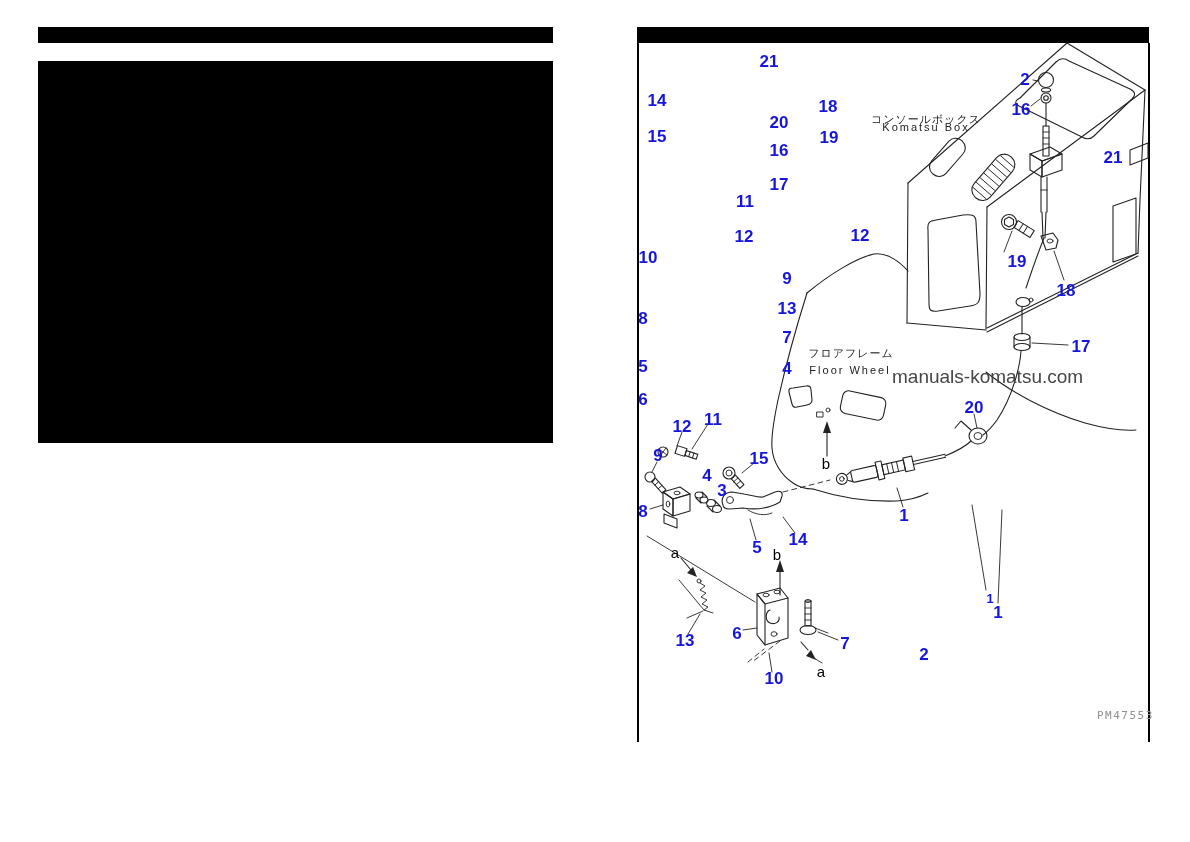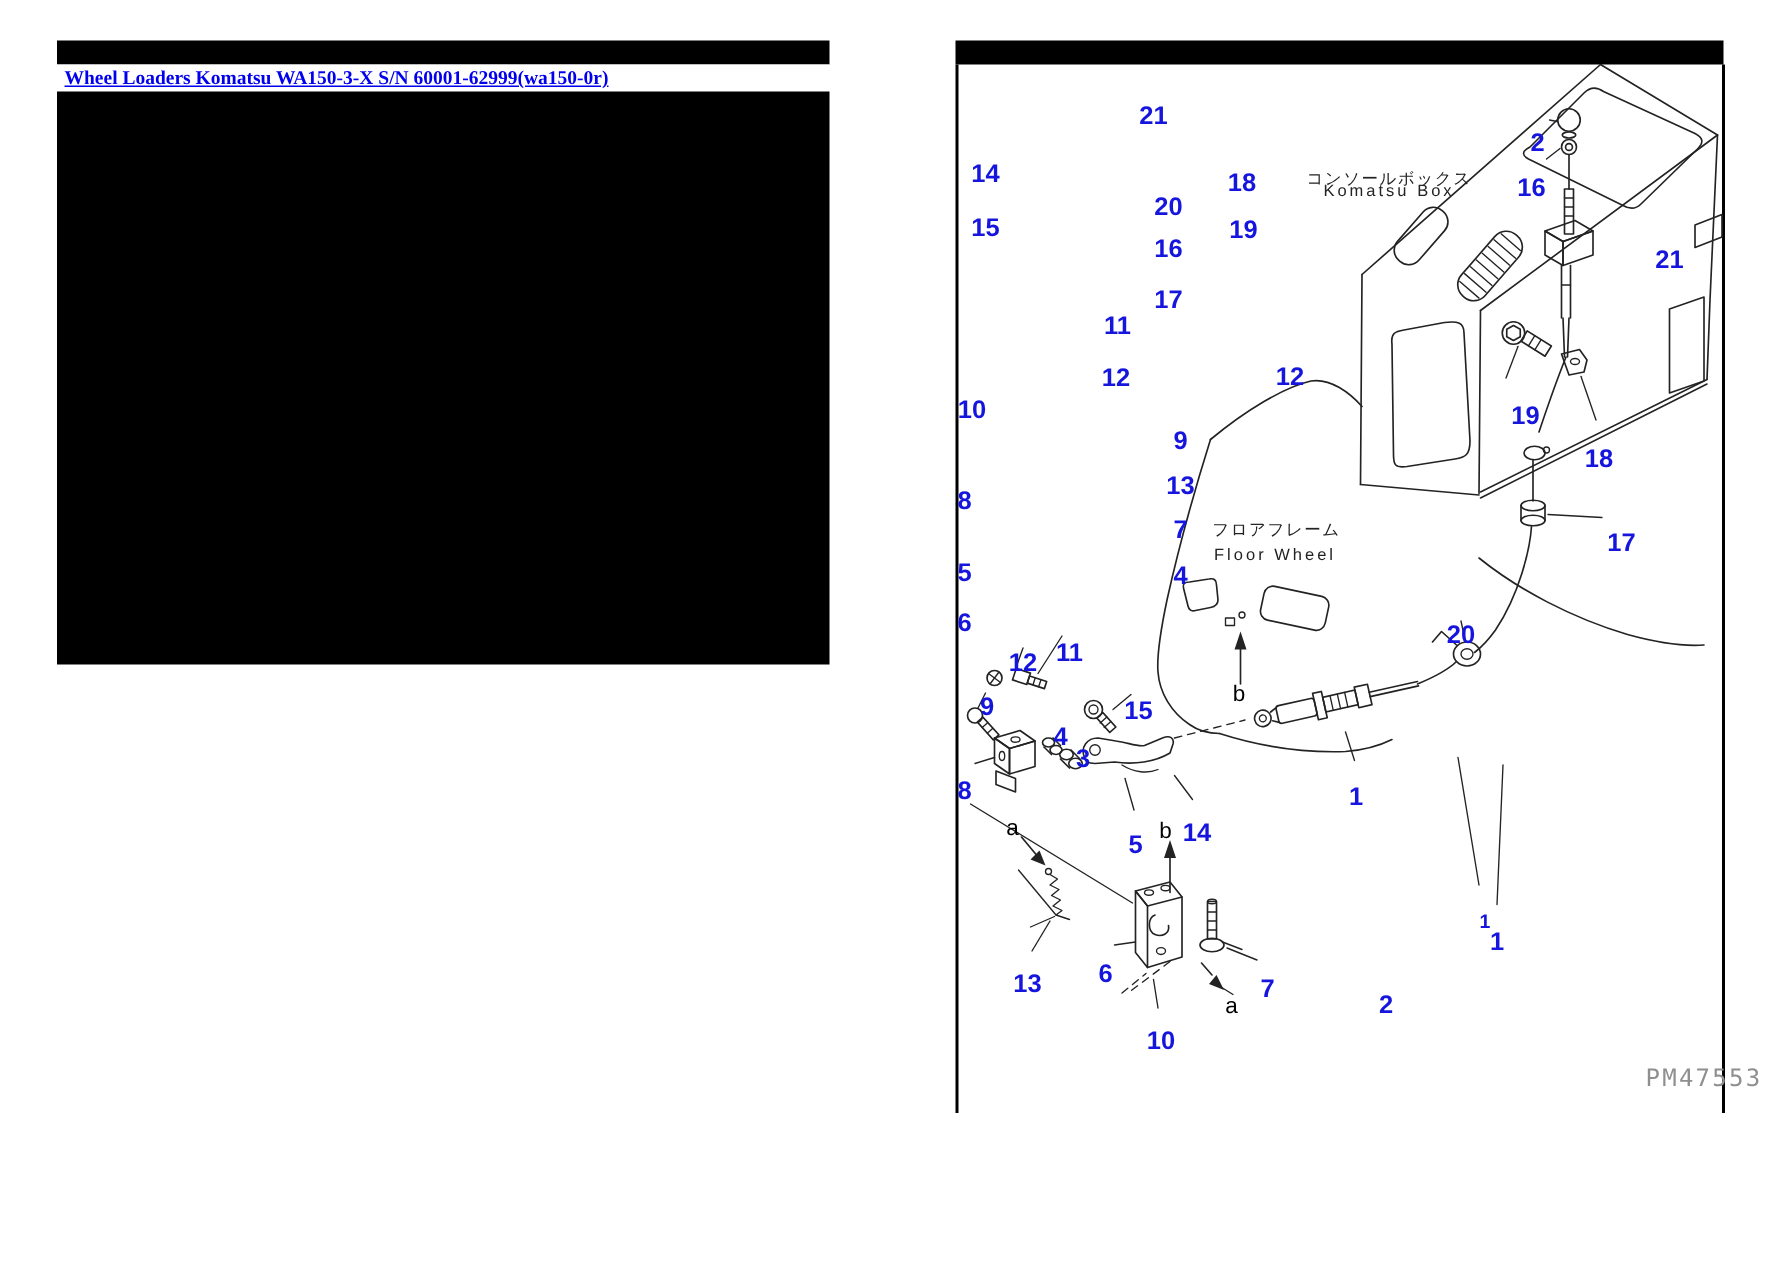--- a/index.html
+++ b/index.html
@@ -18,41 +18,38 @@
   #diag-right-border{left:1148px;top:43px;width:2px;height:699px;background:#000;}
   
   #art{left:0;top:0;width:1190px;height:842px;}
   #art path,#art line,#art rect,#art circle,#art ellipse,#art polyline,#art polygon{
       fill:none;stroke:#232323;stroke-width:1.1;stroke-linecap:round;stroke-linejoin:round;}
   #art .fillb{fill:#232323;stroke:none;}
   #art .dash{stroke-dasharray:5 4;}
   #art .thin{stroke-width:0.9;}
   
   .callout{position:absolute;transform:translate(-50%,-50%);font-weight:bold;
-           font-size:17px;line-height:1;white-space:nowrap;margin-top:16px;}
+           font-size:17px;line-height:1;white-space:nowrap;}
   .letter{position:absolute;transform:translate(-50%,-50%);color:#000;font-size:15px;
           line-height:1;white-space:nowrap;}
   .cap{position:absolute;transform:translate(-50%,-50%);color:#222;font-size:11px;
        line-height:1.2;white-space:nowrap;}
   .cap-en{letter-spacing:2px;}
   .cap-jp{letter-spacing:1px;}
   #watermark{position:absolute;left:892px;top:377px;transform:translate(0,-50%);
              color:#464646;font-size:19px;letter-spacing:0px;white-space:nowrap;}
   #part-code{position:absolute;left:1097px;top:709px;color:#8f8f8f;
-             font-family:"DejaVu Sans Mono",monospace;font-size:16px;letter-spacing:1.5px;}
+             font-family:"DejaVu Sans Mono",monospace;font-size:11px;letter-spacing:1.5px;}
 </style>
 </head>
 <body>
 
 <div id="stage">
 
   <div class="abs" id="left-topbar"></div>
-  <div class="abs" id="link-band">
-    <a href="#" id="header-link" style="color: rgb(0, 0, 238);">Wheel Loaders Komatsu WA150-3-X S/N 60001-62999(wa150-0r)</a>
-  </div>
   <div class="abs" id="left-rect"></div>
 
   <div class="abs" id="diag-topbar"></div>
   <div class="abs" id="diag-left-border"></div>
   <div class="abs" id="diag-right-border"></div>
 
   <svg class="abs" id="art" viewBox="0 0 1190 842">
 
     <g>
       <line x1="1067" y1="43" x2="908" y2="183"></line>
@@ -271,20 +268,21 @@
       <line x1="801" y1="642" x2="808" y2="650"></line>
       <polygon class="fillb" points="816,660 806,656 811,650"></polygon>
       <line class="thin" x1="814" y1="658" x2="822" y2="663"></line>
     </g>
   </svg>
 
   <div class="cap cap-jp" style="left:926px;top:120px;">コンソールボックス</div>
   <div class="cap cap-en" style="left:926px;top:128px;">Komatsu Box</div>
   <div class="cap cap-jp" style="left:851px;top:354px;">フロアフレーム</div>
   <div class="cap cap-en" style="left:850px;top:371px;">Floor Wheel</div>
+  <div id="watermark">manuals-komatsu.com</div>
   <div id="part-code">PM47553</div>
 
   <div id="labels">
       <div class="callout" style="left: 769px; top: 61px; color: rgb(21, 21, 221);">21</div>
       <div class="callout" style="left: 657px; top: 100px; color: rgb(21, 21, 221);">14</div>
       <div class="callout" style="left: 1025px; top: 79px; color: rgb(21, 21, 221);">2</div>
       <div class="callout" style="left: 828px; top: 106px; color: rgb(21, 21, 221);">18</div>
       <div class="callout" style="left: 1021px; top: 109px; color: rgb(21, 21, 221);">16</div>
       <div class="callout" style="left: 779px; top: 122px; color: rgb(21, 21, 221);">20</div>
       <div class="callout" style="left: 657px; top: 136px; color: rgb(21, 21, 221);">15</div>

